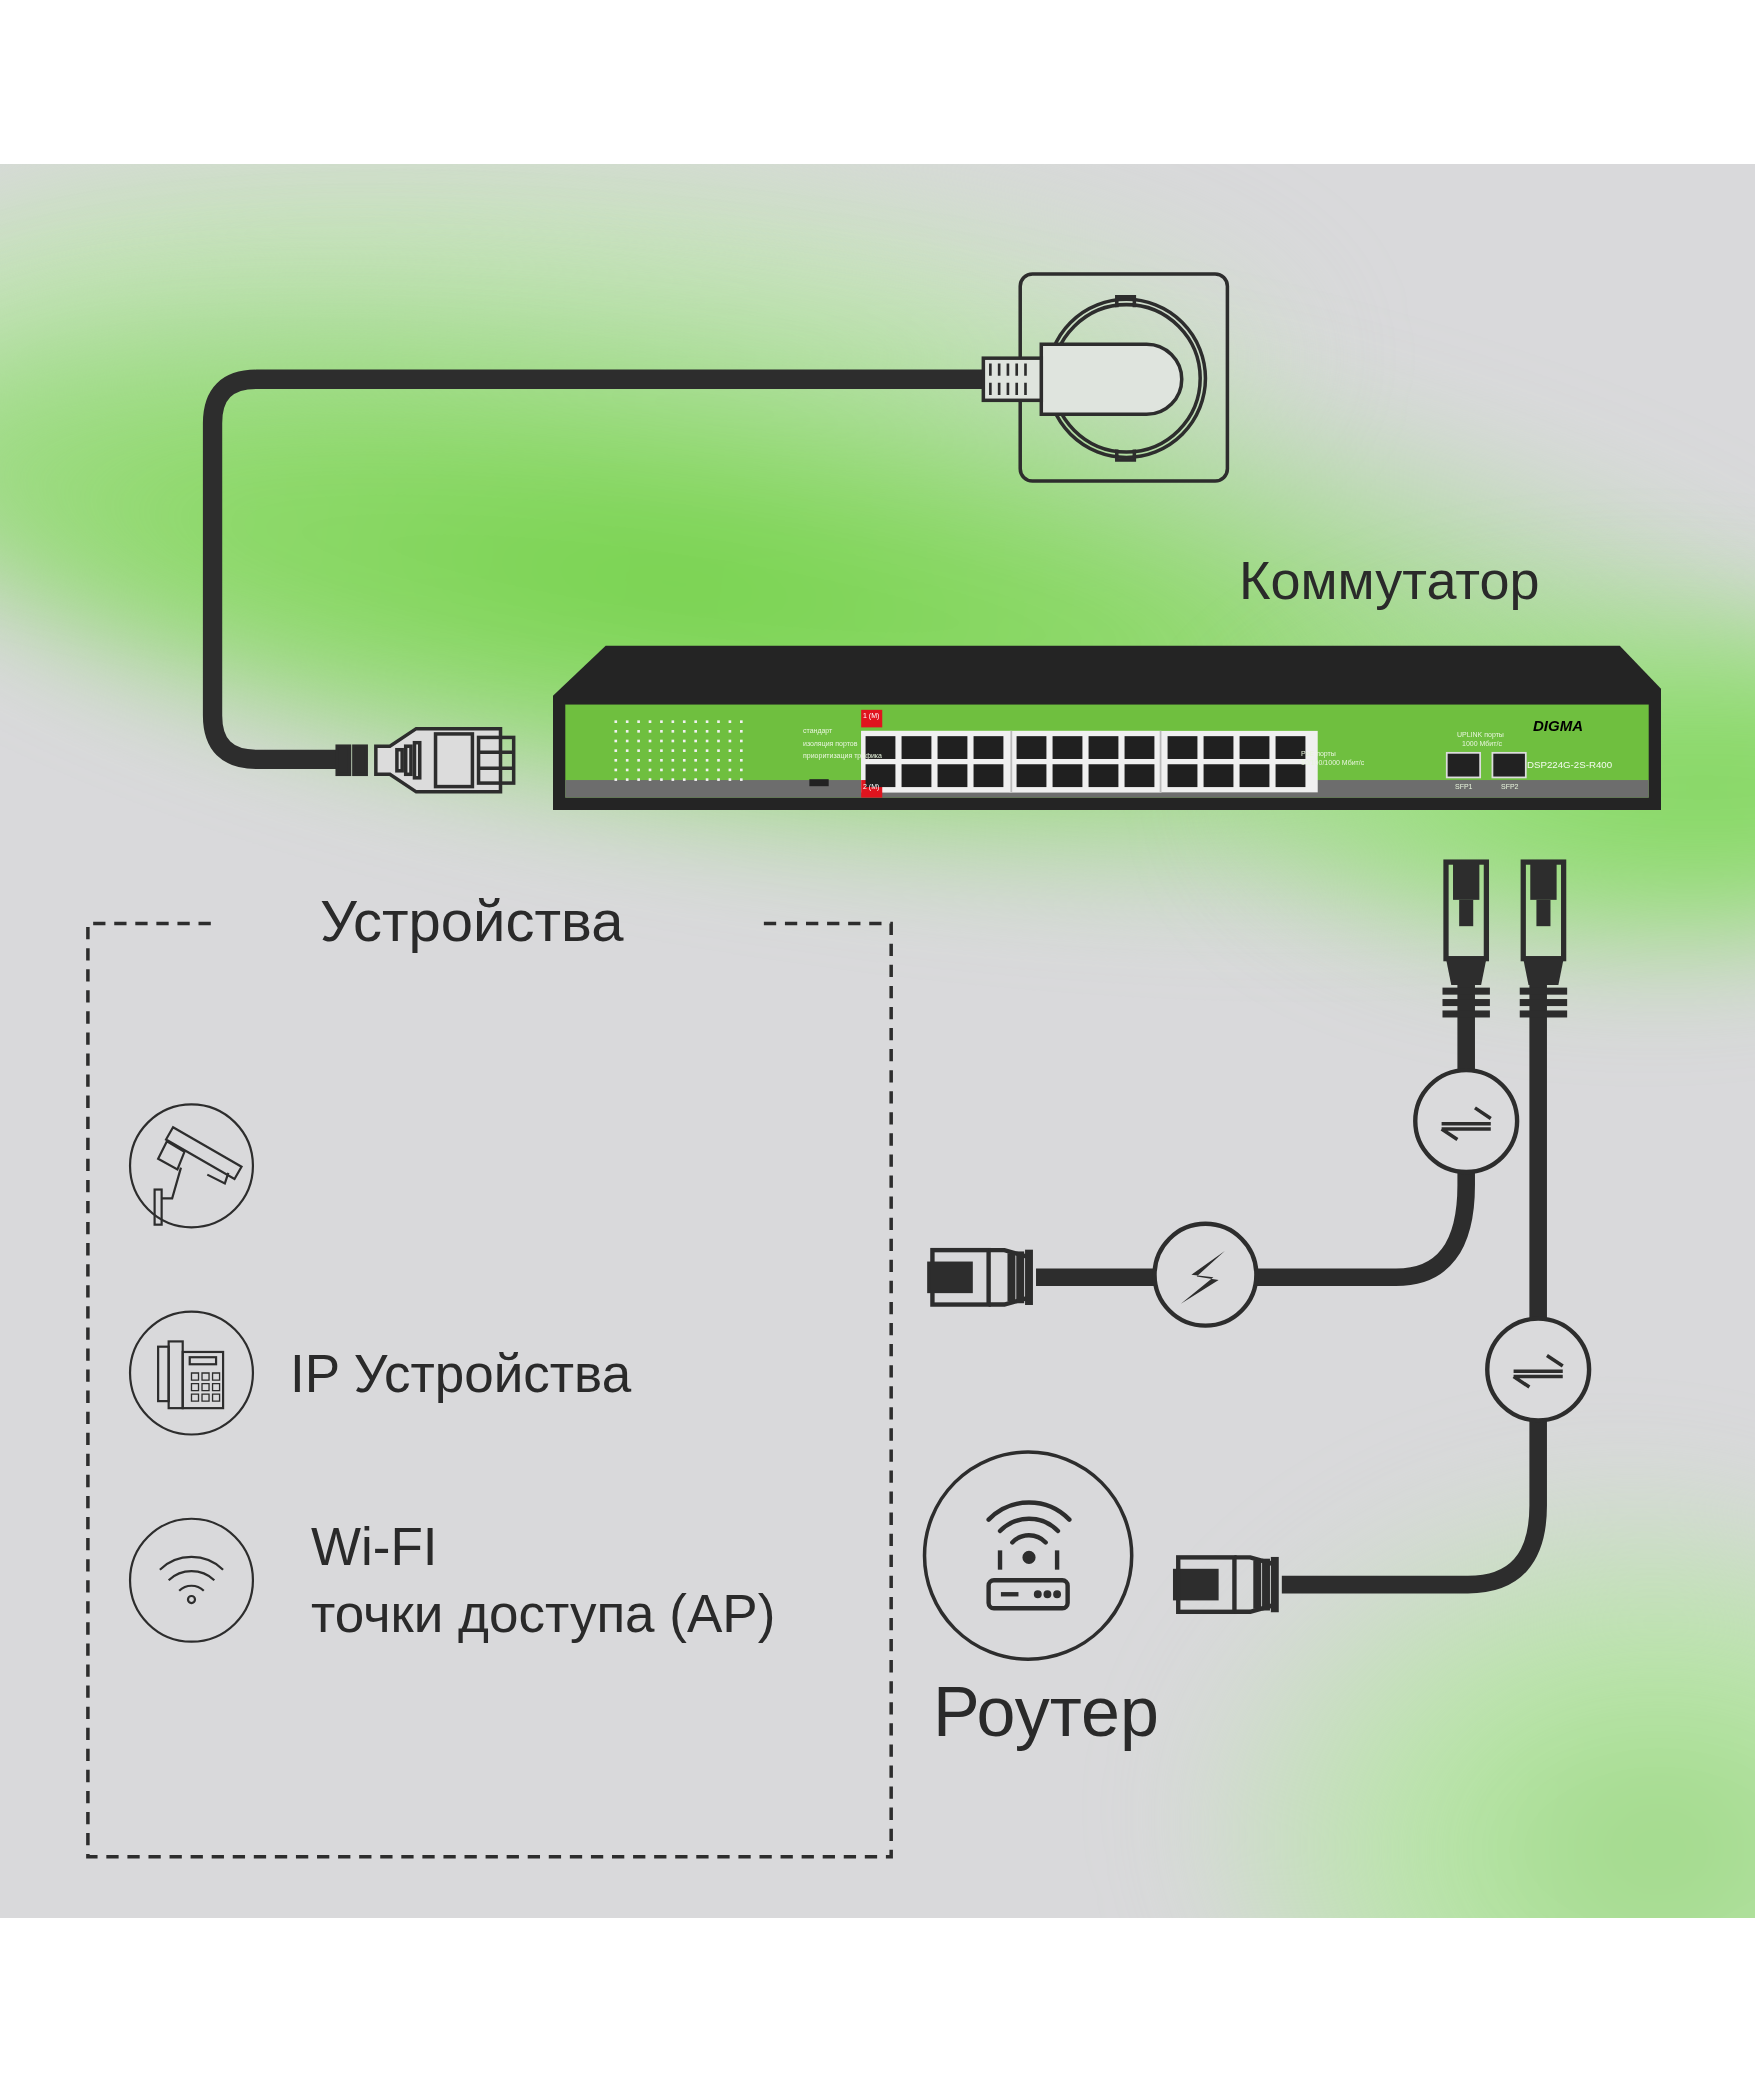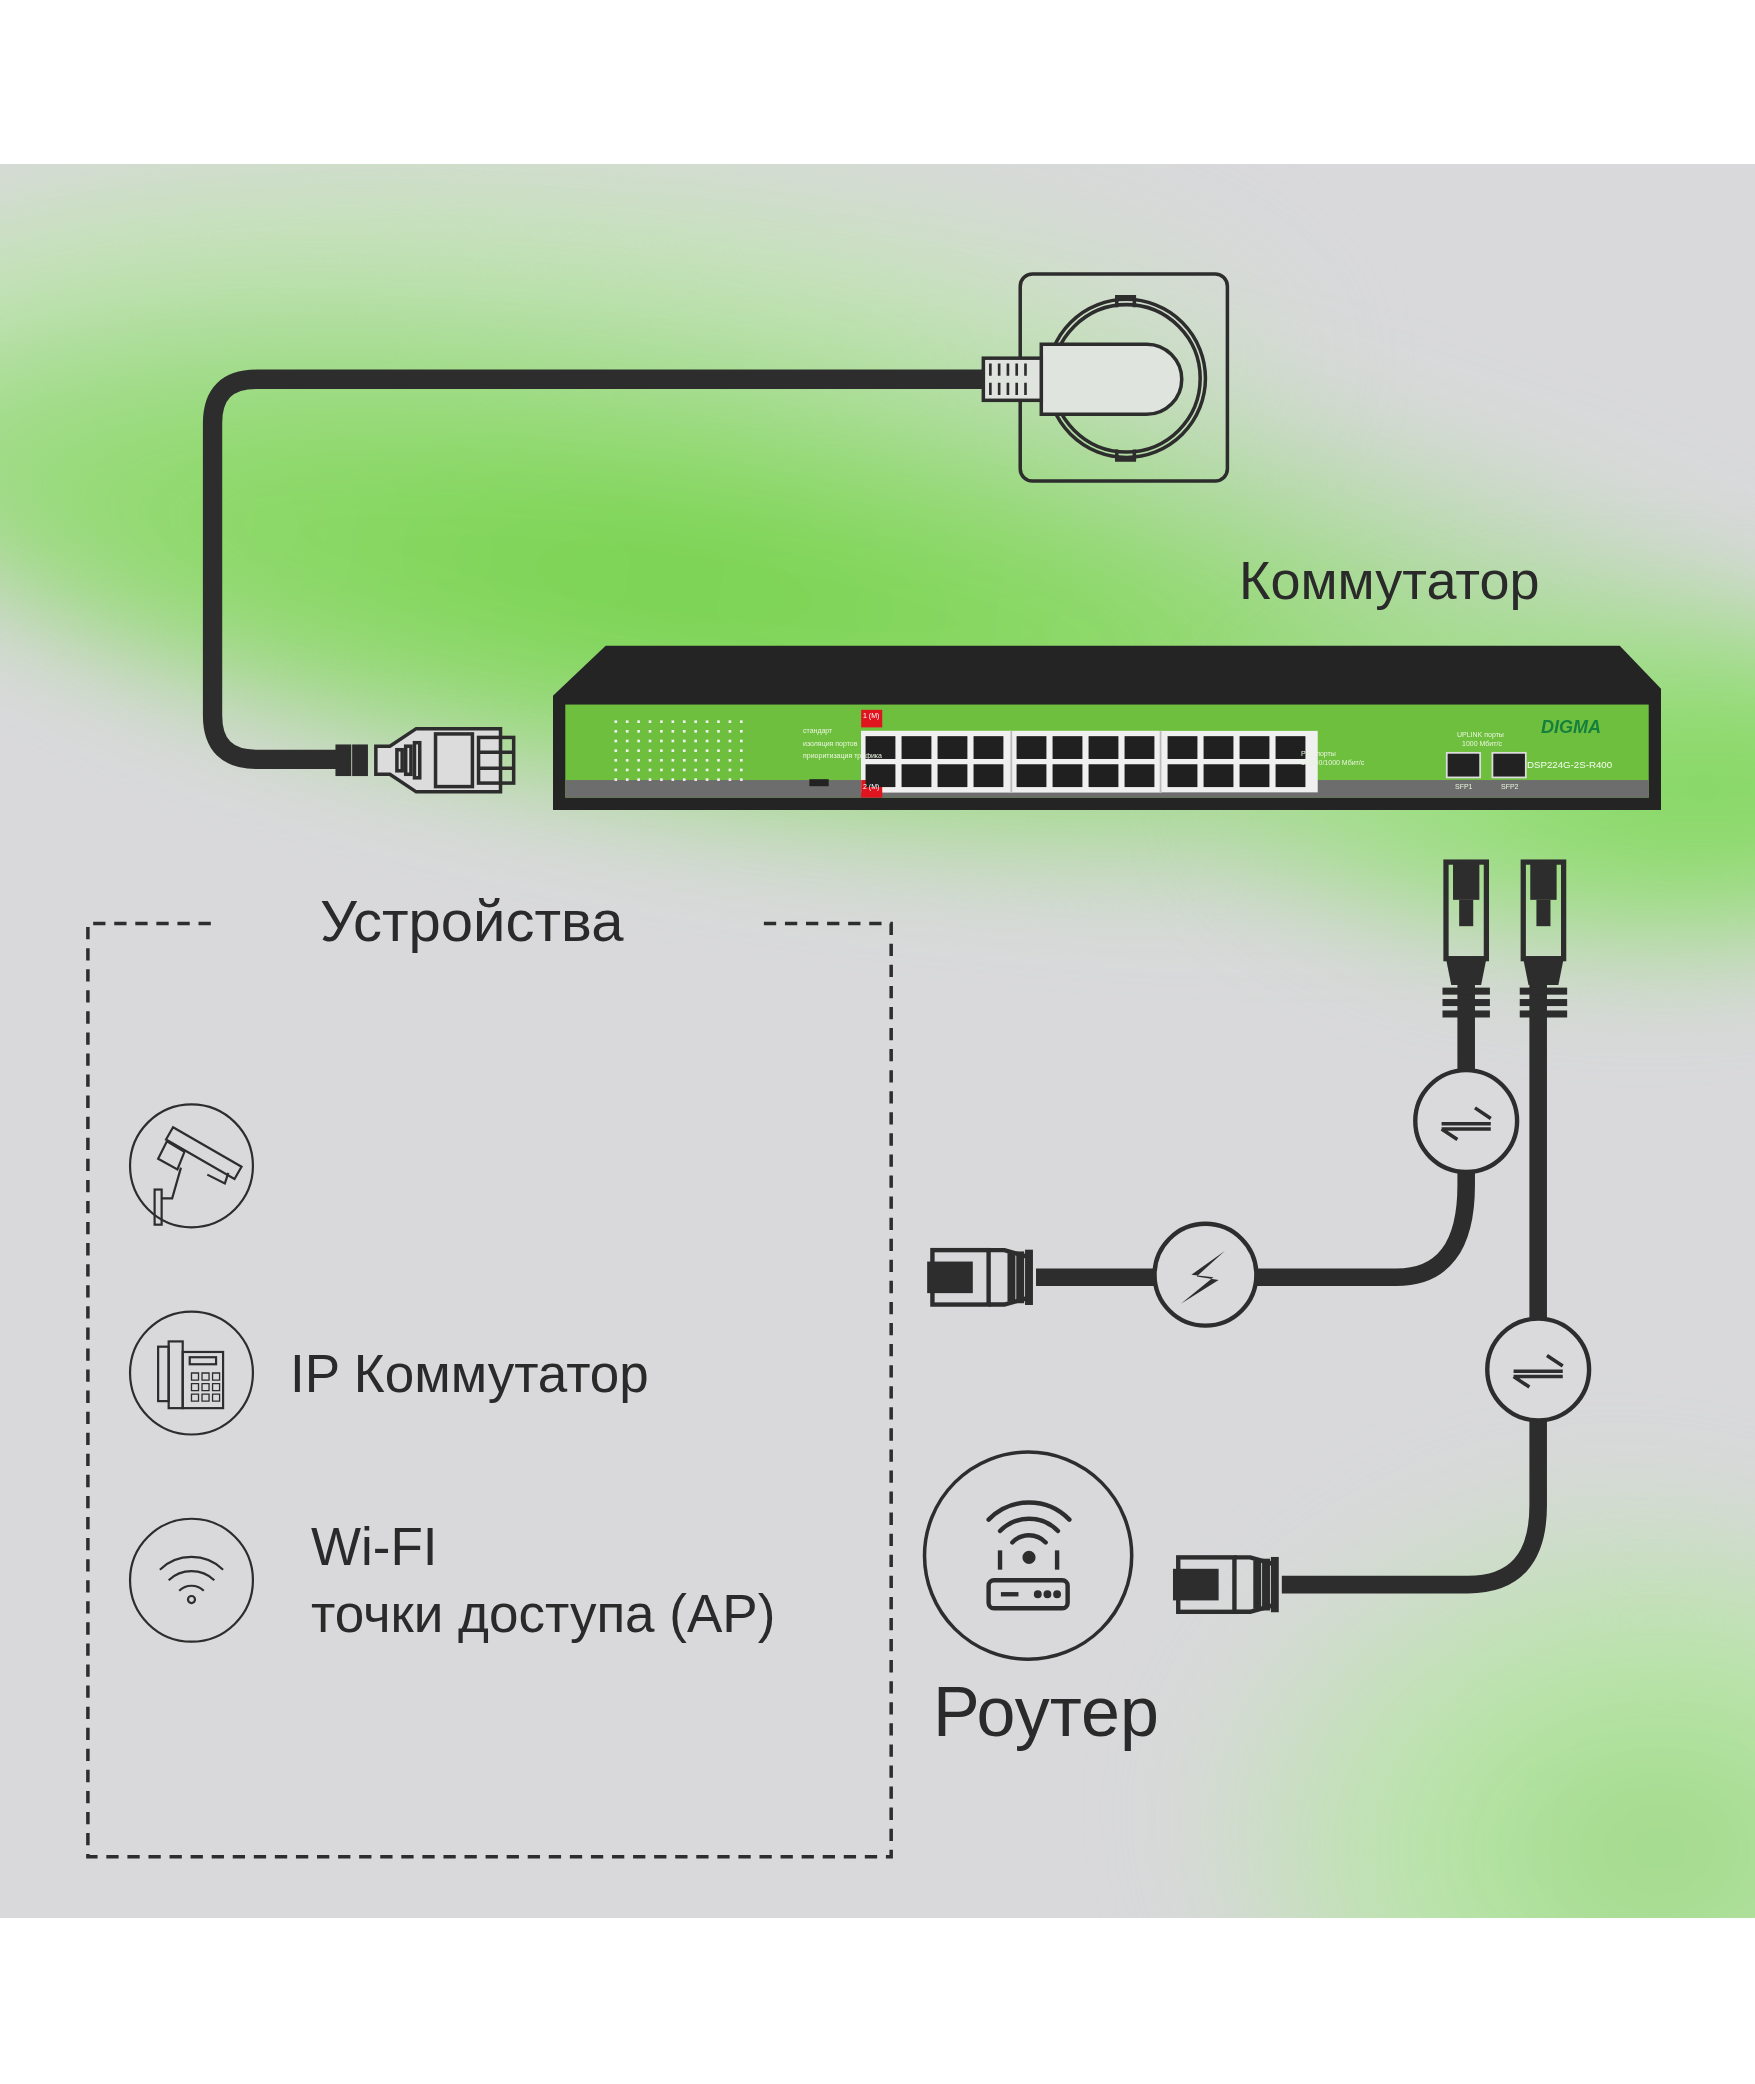--- a/index.html
+++ b/index.html
@@ -289,30 +289,30 @@
   <span class="sw-label" style="left:310px;top:140px;color:#fff;">2 (M)</span>
   <span class="sw-label" style="left:250px;top:84px;">стандарт</span>
   <span class="sw-label" style="left:250px;top:97px;">изоляция портов</span>
   <span class="sw-label" style="left:250px;top:109px;">приоритизация трафика</span>
   <span class="sw-label" style="left:748px;top:107px;">PoE порты</span>
   <span class="sw-label" style="left:748px;top:116px;">10/100/1000 Мбит/с</span>
   <span class="sw-label" style="left:904px;top:88px;">UPLINK порты</span>
   <span class="sw-label" style="left:909px;top:97px;">1000 Мбит/с</span>
   <span class="sw-label" style="left:902px;top:140px;">SFP1</span>
   <span class="sw-label" style="left:948px;top:140px;">SFP2</span>
-  <span class="sw-label" style="left:980px;top:74px;font-size:18px;font-style:italic;font-weight:bold;color:#15803d;margin-left:8px;">DIGMA</span>
+  <span class="sw-label" style="left:980px;top:74px;font-size:15px;font-style:italic;font-weight:bold;color:#000000;">DIGMA</span>
   <span class="sw-label" style="left:974px;top:116px;font-size:9.7px;color:#f4fbef;">DSP224G-2S-R400</span>
 </div>
 
 <div class="title t-switch">Коммутатор</div>
 <div class="title t-devices">Устройства</div>
 <div class="title t-router">Роутер</div>
 
 <div class="device-label" style="left:290px;top:1099px;">
 </div>
 <div class="device-label" style="left:290px;top:1340px;">
-  <div>IP Коммутатор</div>
+  <div>IP Устройства</div>
 </div>
 <div class="device-label" style="left:290px;top:1513px;margin-left:21px;">
   <div>Wi-FI</div>
   <div>точки доступа (AP)</div>
 </div>
 
 
 </body></html>

